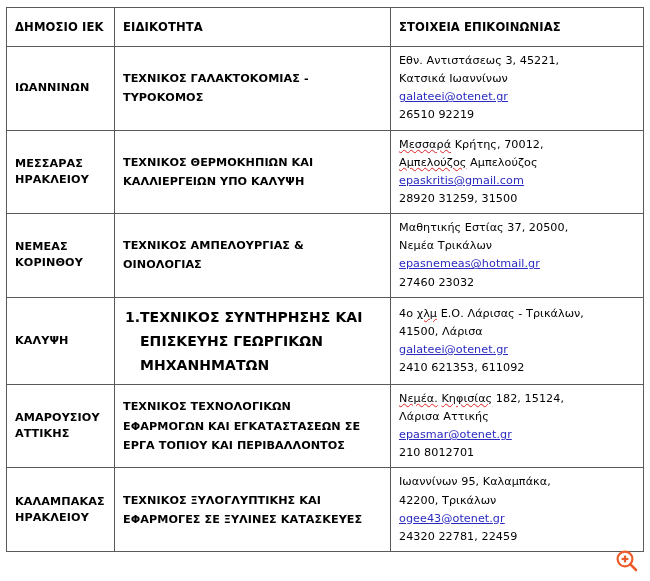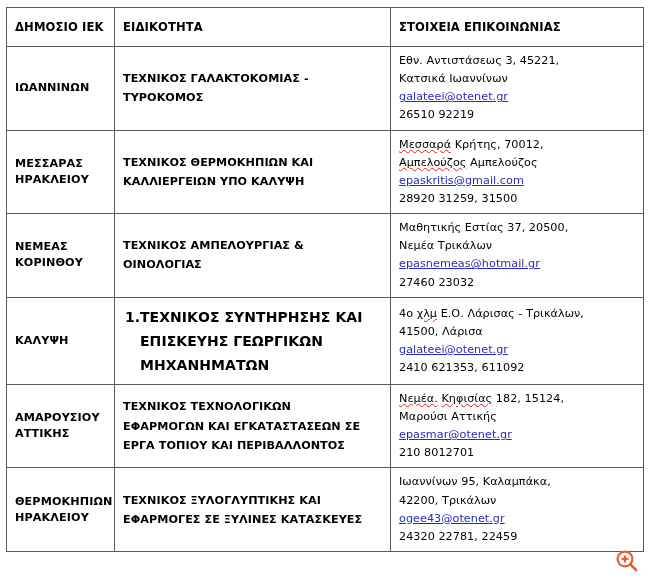--- a/index.html
+++ b/index.html
@@ -241,29 +241,29 @@
           <span>ΑΜΑΡΟΥΣΙΟΥ</span><br>
           <span>ΑΤΤΙΚΗΣ</span>
         </td>
         <td class="spec">
           <span class="line">ΤΕΧΝΙΚΟΣ ΤΕΧΝΟΛΟΓΙΚΩΝ</span><br>
           <span class="line">ΕΦΑΡΜΟΓΩΝ ΚΑΙ ΕΓΚΑΤΑΣΤΑΣΕΩΝ ΣΕ</span><br>
           <span class="line">ΕΡΓΑ ΤΟΠΙΟΥ ΚΑΙ ΠΕΡΙΒΑΛΛΟΝΤΟΣ</span>
         </td>
         <td class="contact">
           <span class="line"><span class="sq">Νεμέα.</span><span> </span><span class="sq">Κηφισίας</span><span> 182, 15124,</span></span>
-          <span class="line">Μαρούσι Αττικής</span>
+          <span class="line">Λάρισα Αττικής</span>
           <span class="line"><a class="email" href="#">epasmar@otenet.gr</a></span>
           <span class="line">210 8012701</span>
         </td>
       </tr>
 
       <tr>
         <td class="region">
-          <span>ΘΕΡΜΟΚΗΠΙΩΝ</span><br>
+          <span>ΚΑΛΑΜΠΑΚΑΣ</span><br>
           <span>ΗΡΑΚΛΕΙΟΥ</span>
         </td>
         <td class="spec">
           <span class="line">ΤΕΧΝΙΚΟΣ ΞΥΛΟΓΛΥΠΤΙΚΗΣ ΚΑΙ</span><br>
           <span class="line">ΕΦΑΡΜΟΓΕΣ ΣΕ ΞΥΛΙΝΕΣ ΚΑΤΑΣΚΕΥΕΣ</span>
         </td>
         <td class="contact">
           <span class="line">Ιωαννίνων 95, Καλαμπάκα,</span>
           <span class="line">42200, Τρικάλων</span>
           <span class="line"><a class="email" href="#">ogee43@otenet.gr</a></span>

